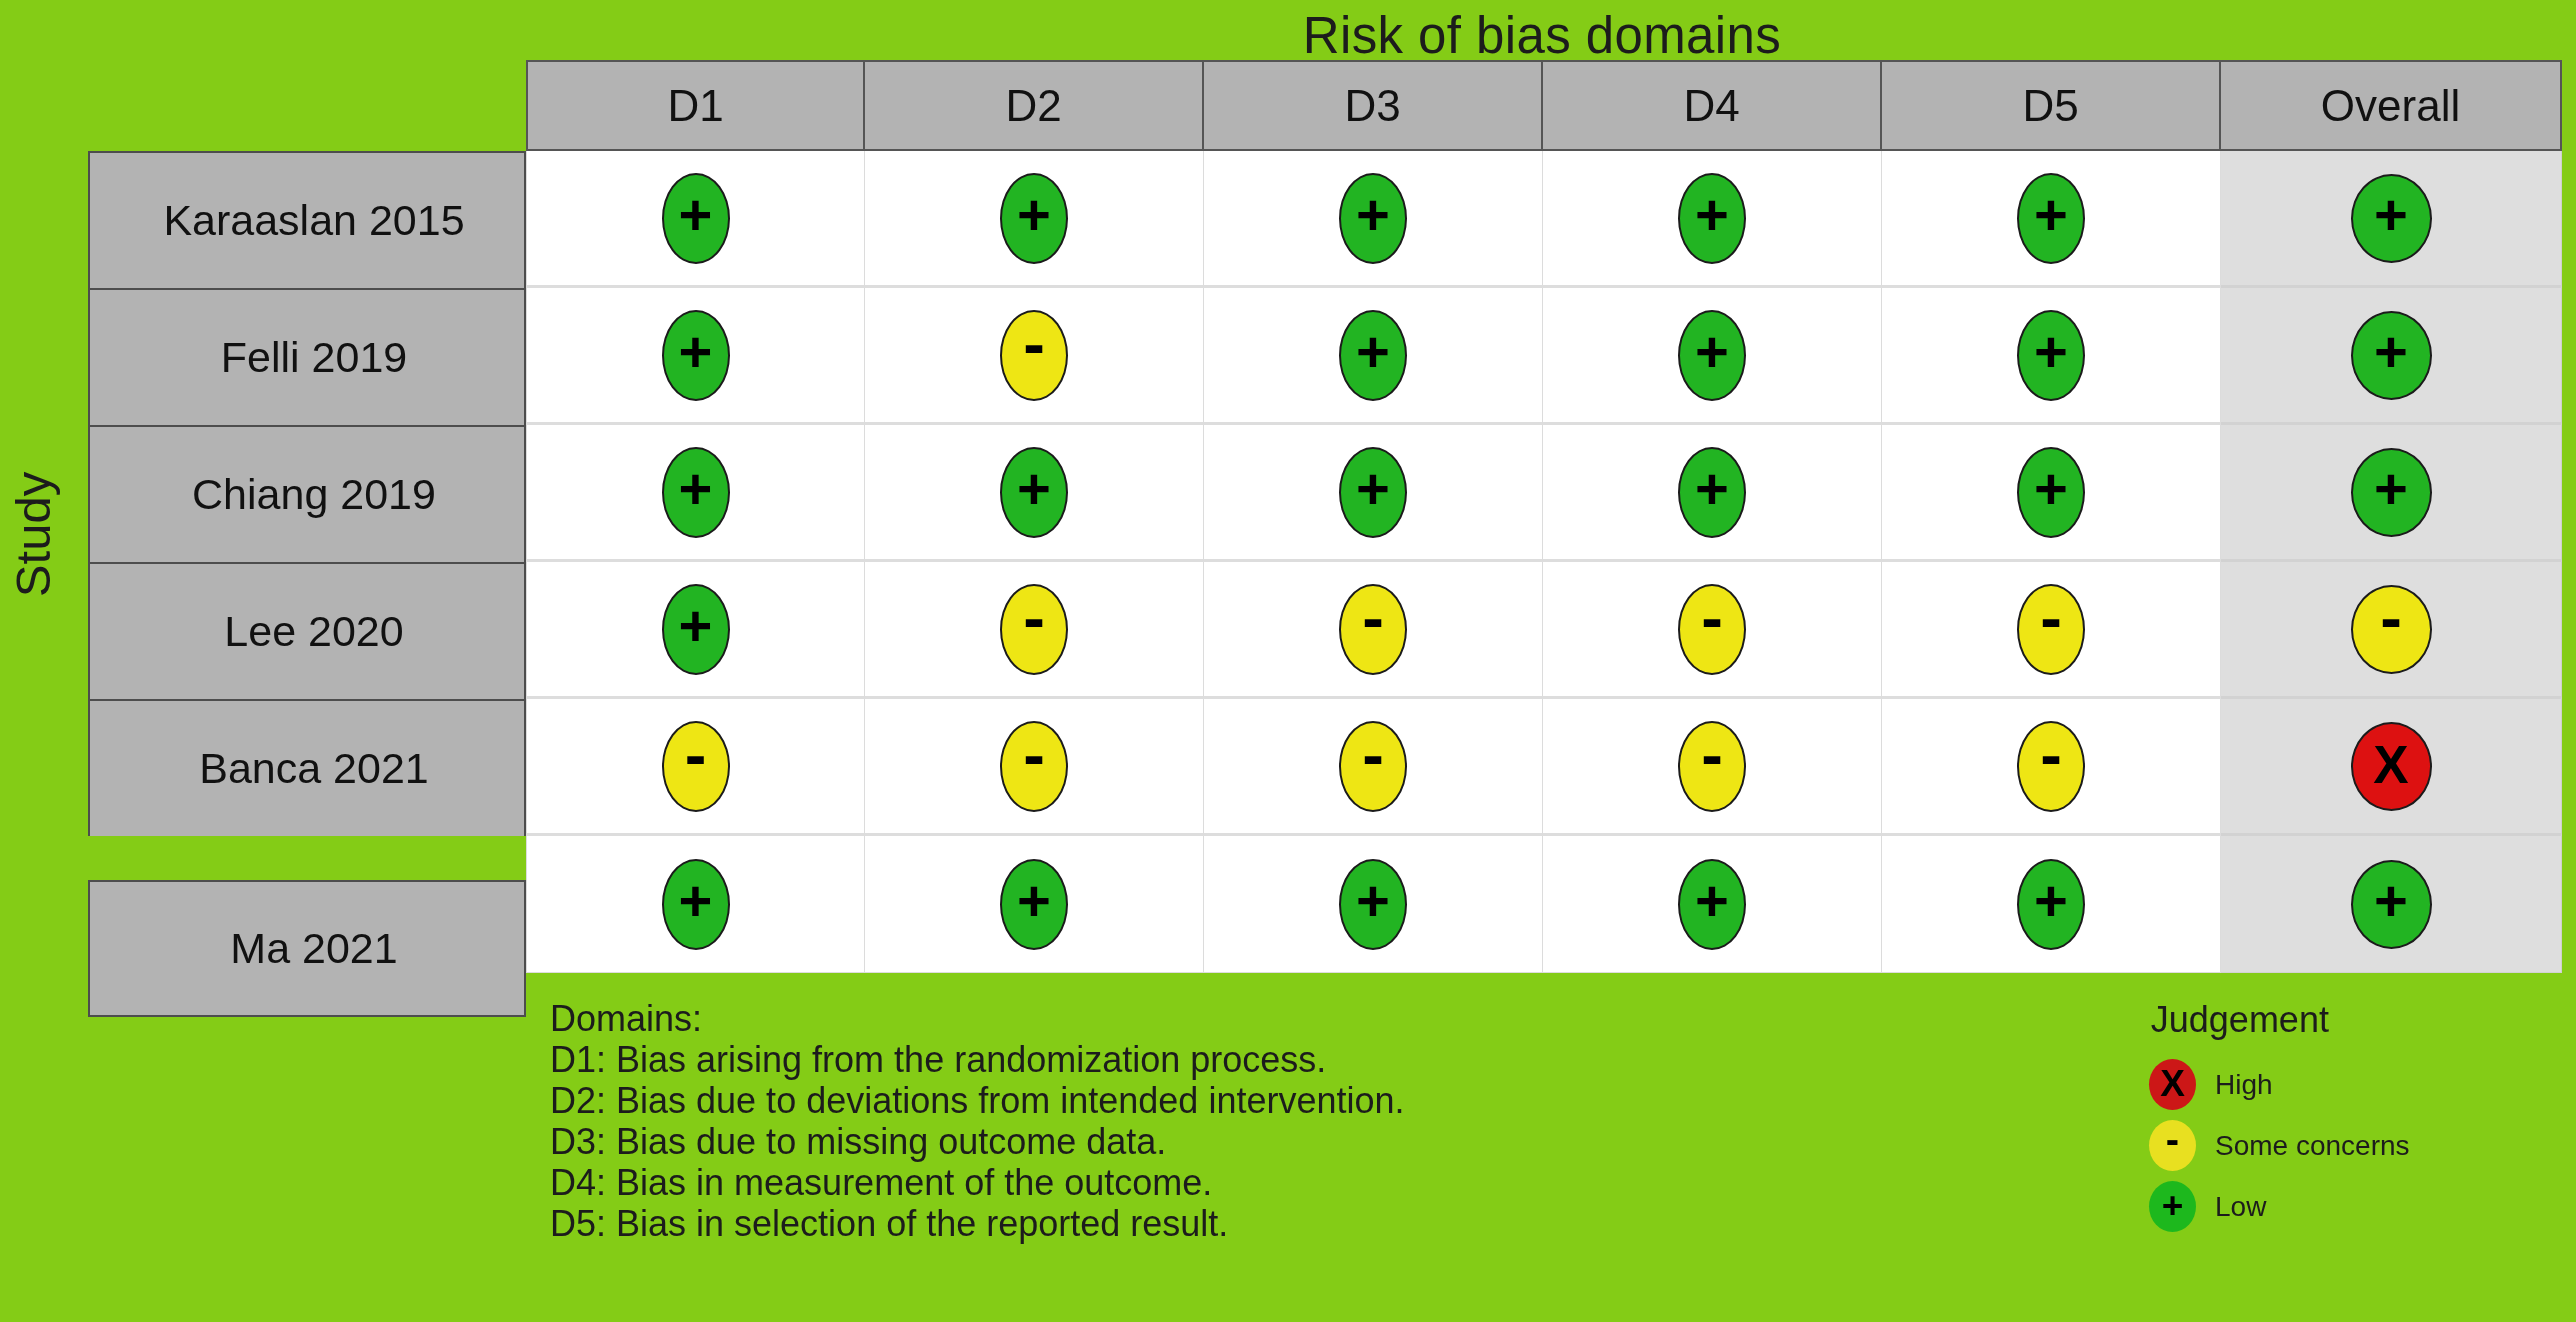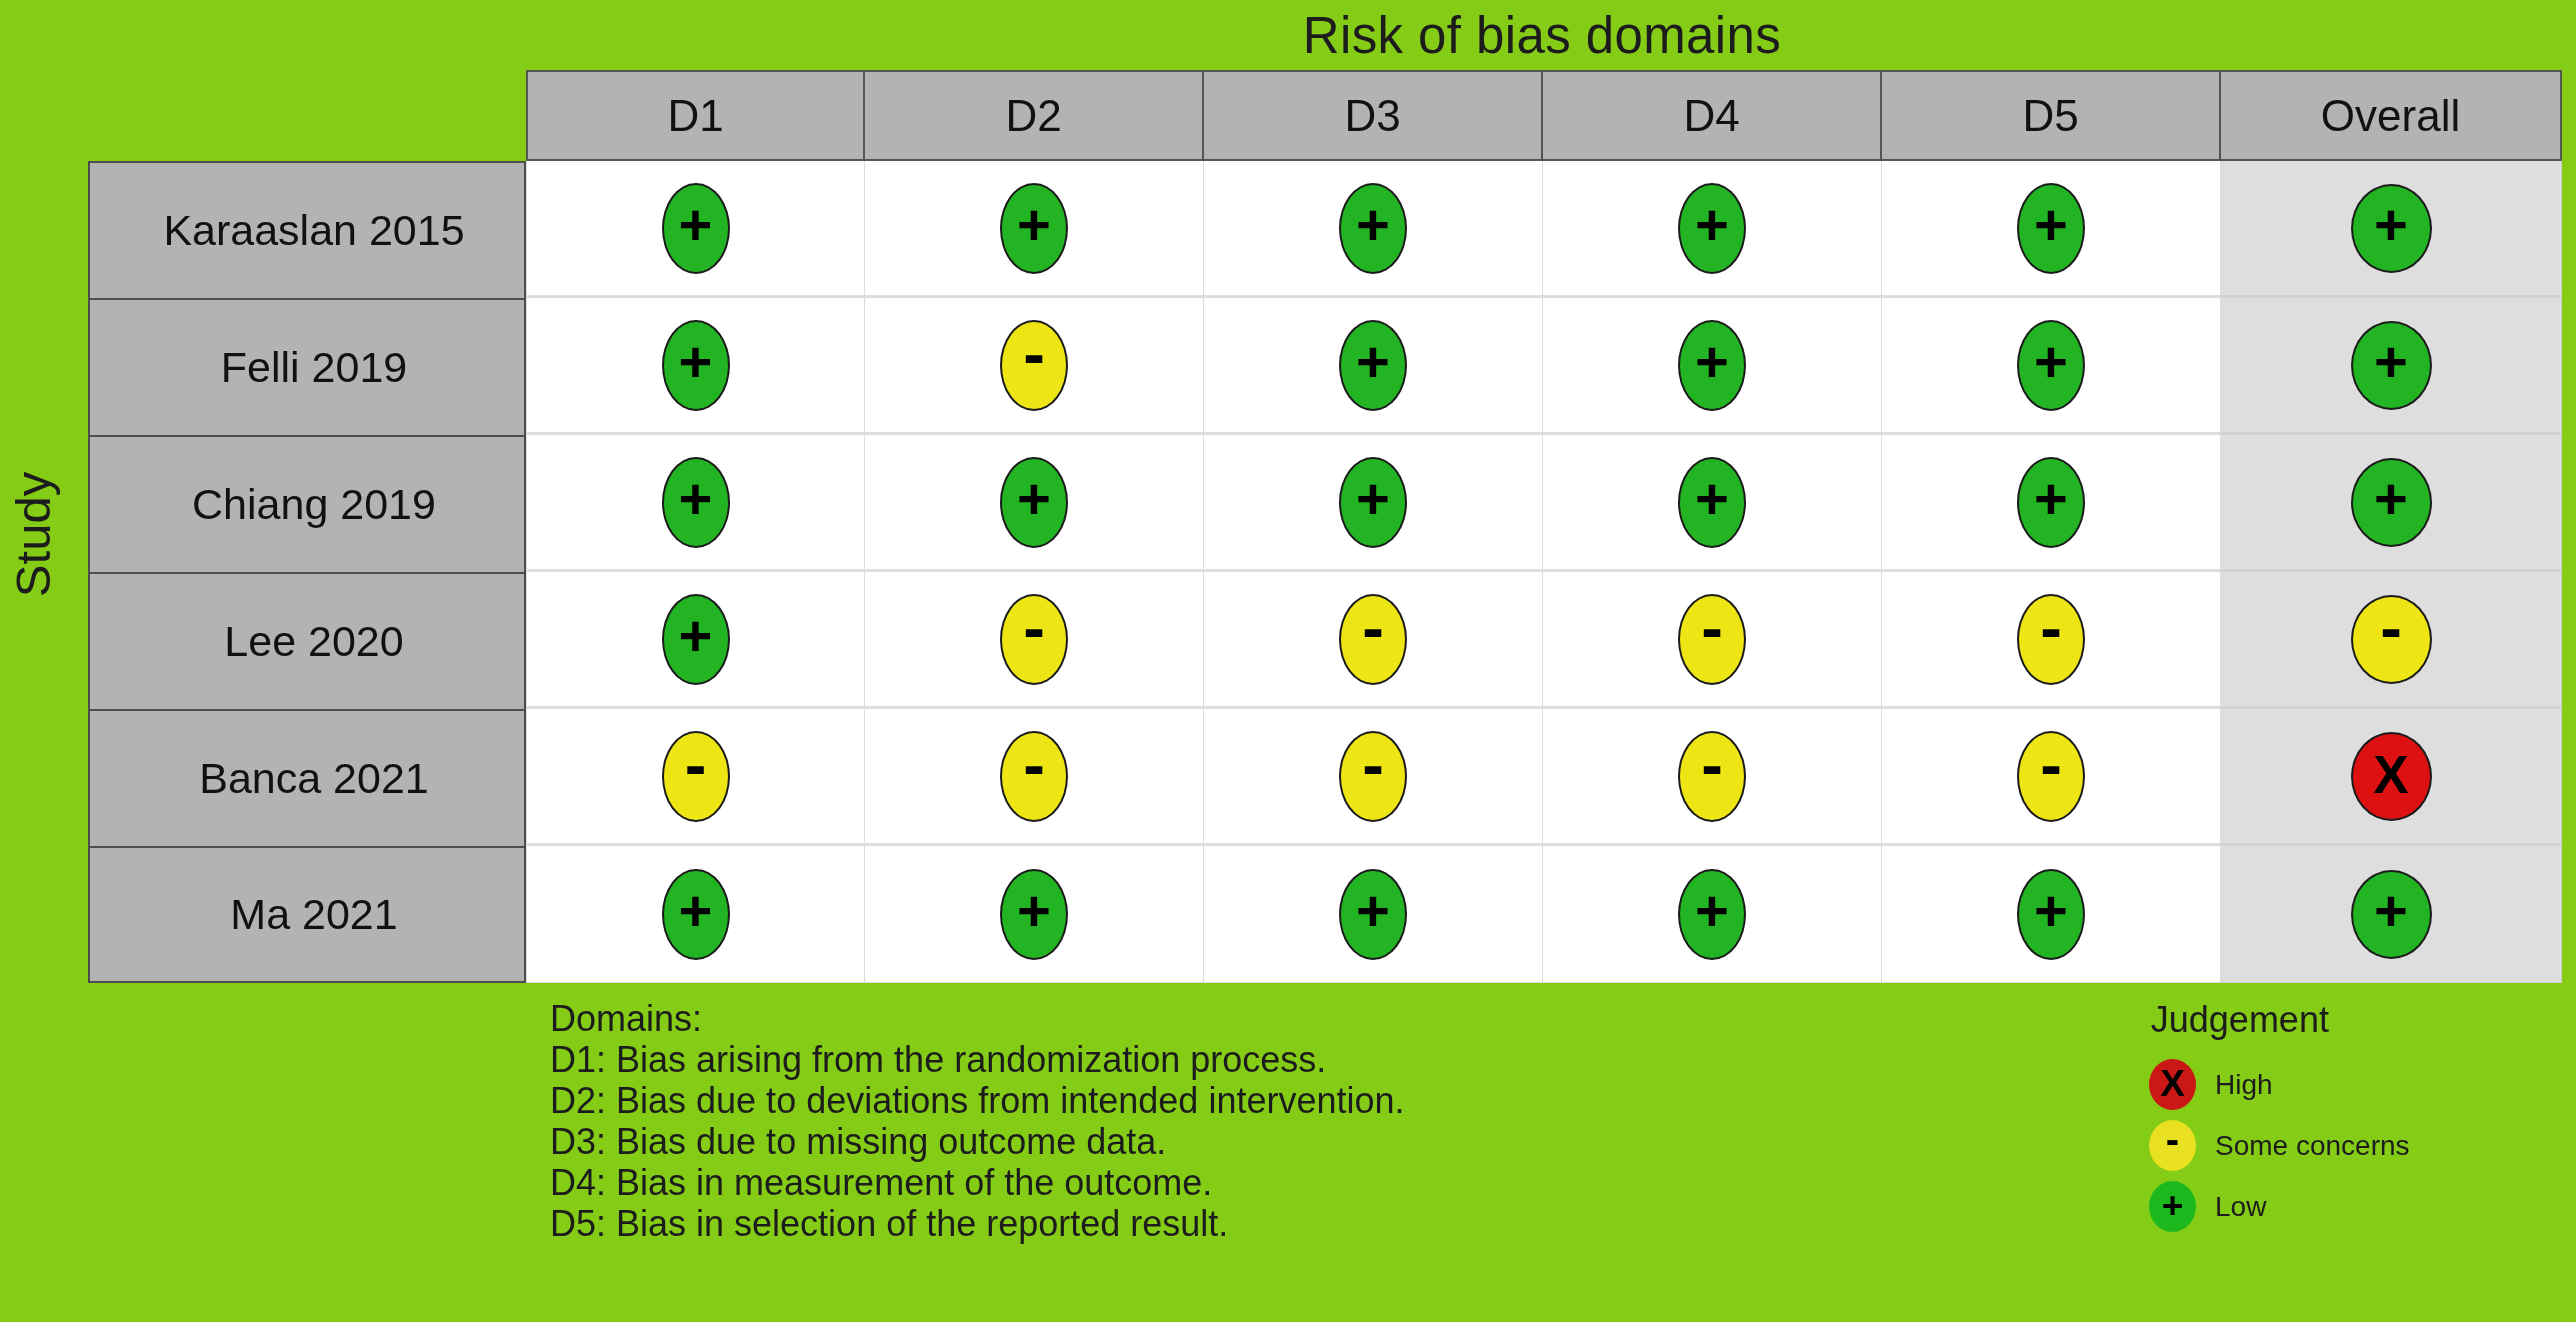--- a/index.html
+++ b/index.html
@@ -44,21 +44,21 @@
     line-height: 53px;
     color: #1c1c1c;
     transform: rotate(-90deg);
     transform-origin: center center;
   }
 
   
   .grid {
     position: absolute;
     left: 88px;
-    top: 70px;
+    top: 60px;
   }
   .grid-row {
     display: flex;
     align-items: stretch;
   }
 
   
   .study-cell {
     width: 438px;
     height: 137px;
@@ -69,20 +69,21 @@
     display: flex;
     align-items: center;
     justify-content: center;
     font-size: 43px;
     color: #111111;
     white-space: nowrap;
     padding-left: 14px;
   }
   .grid-row:last-child .study-cell {
     border-bottom-width: 2.6px;
+    margin-top: 44px;
   }
   .study-spacer {
     width: 438px;
     height: 91px;
     box-sizing: border-box;
     background: transparent;
   }
 
   
   .hdr-cell {

